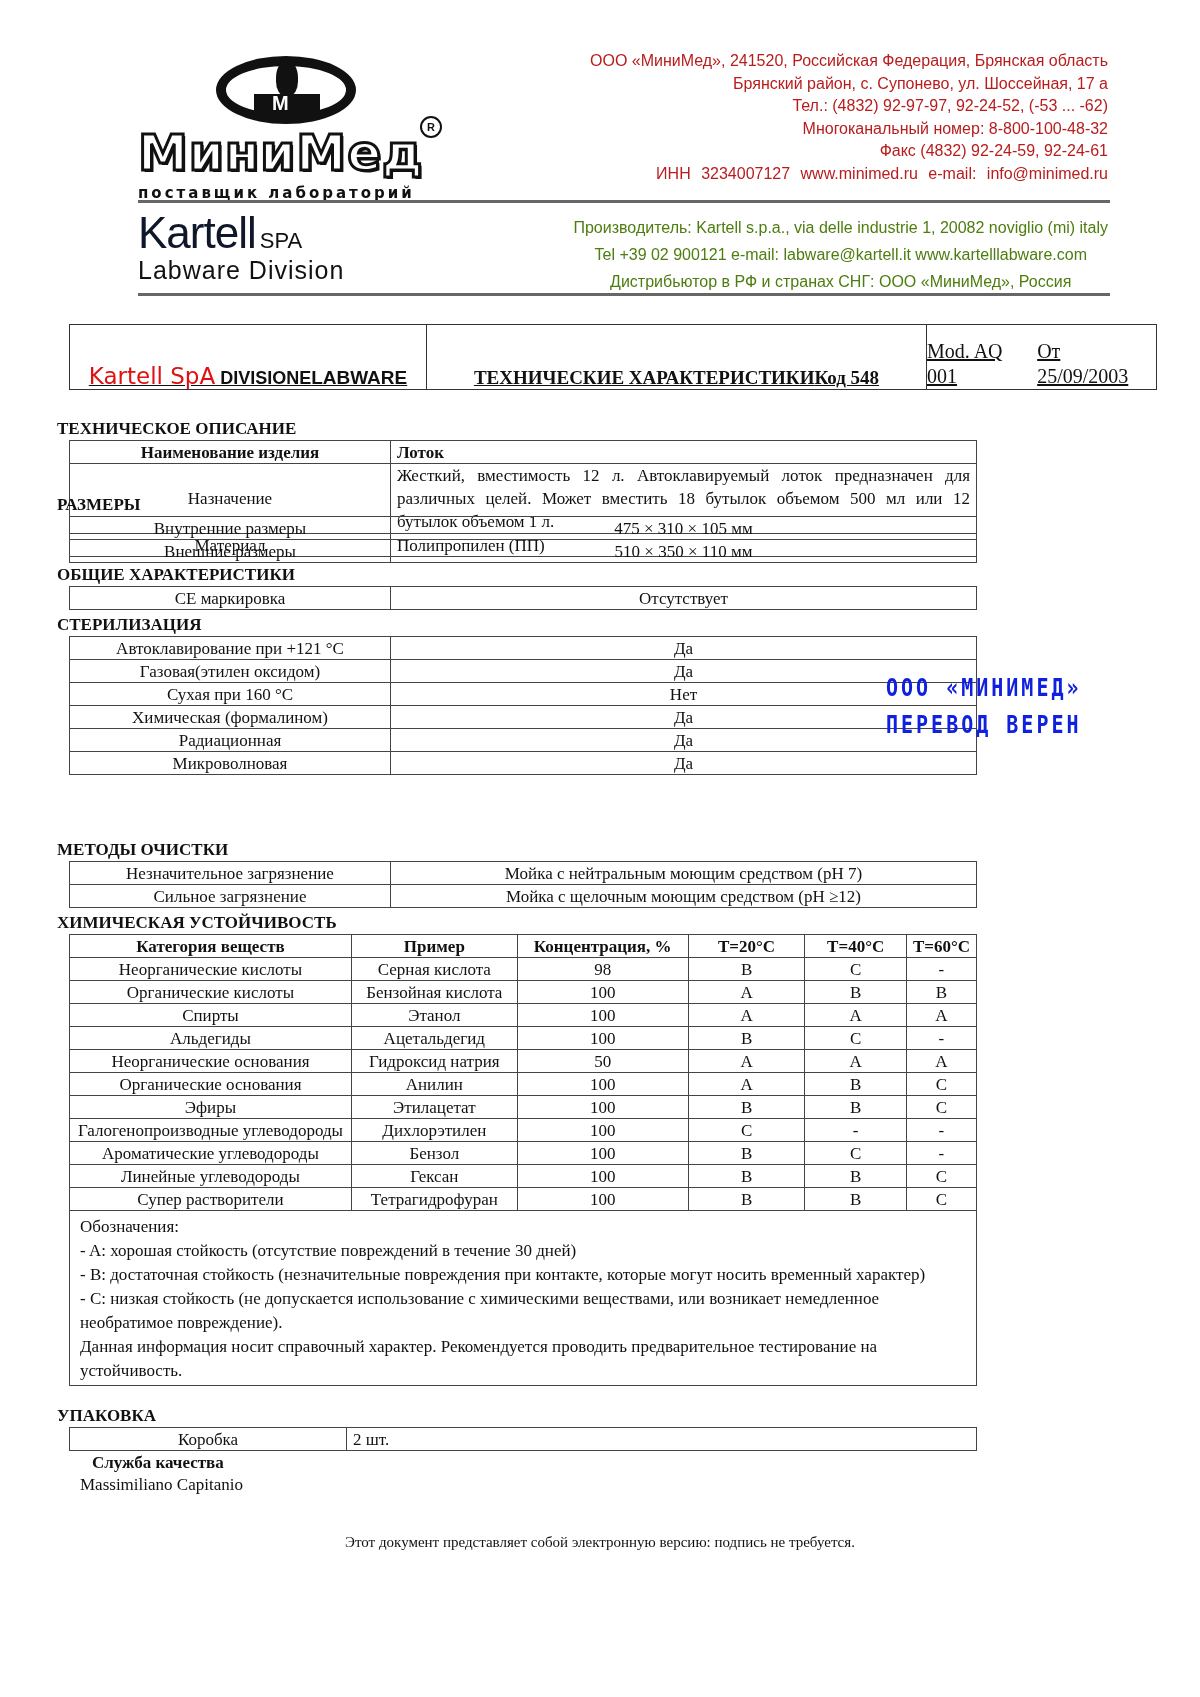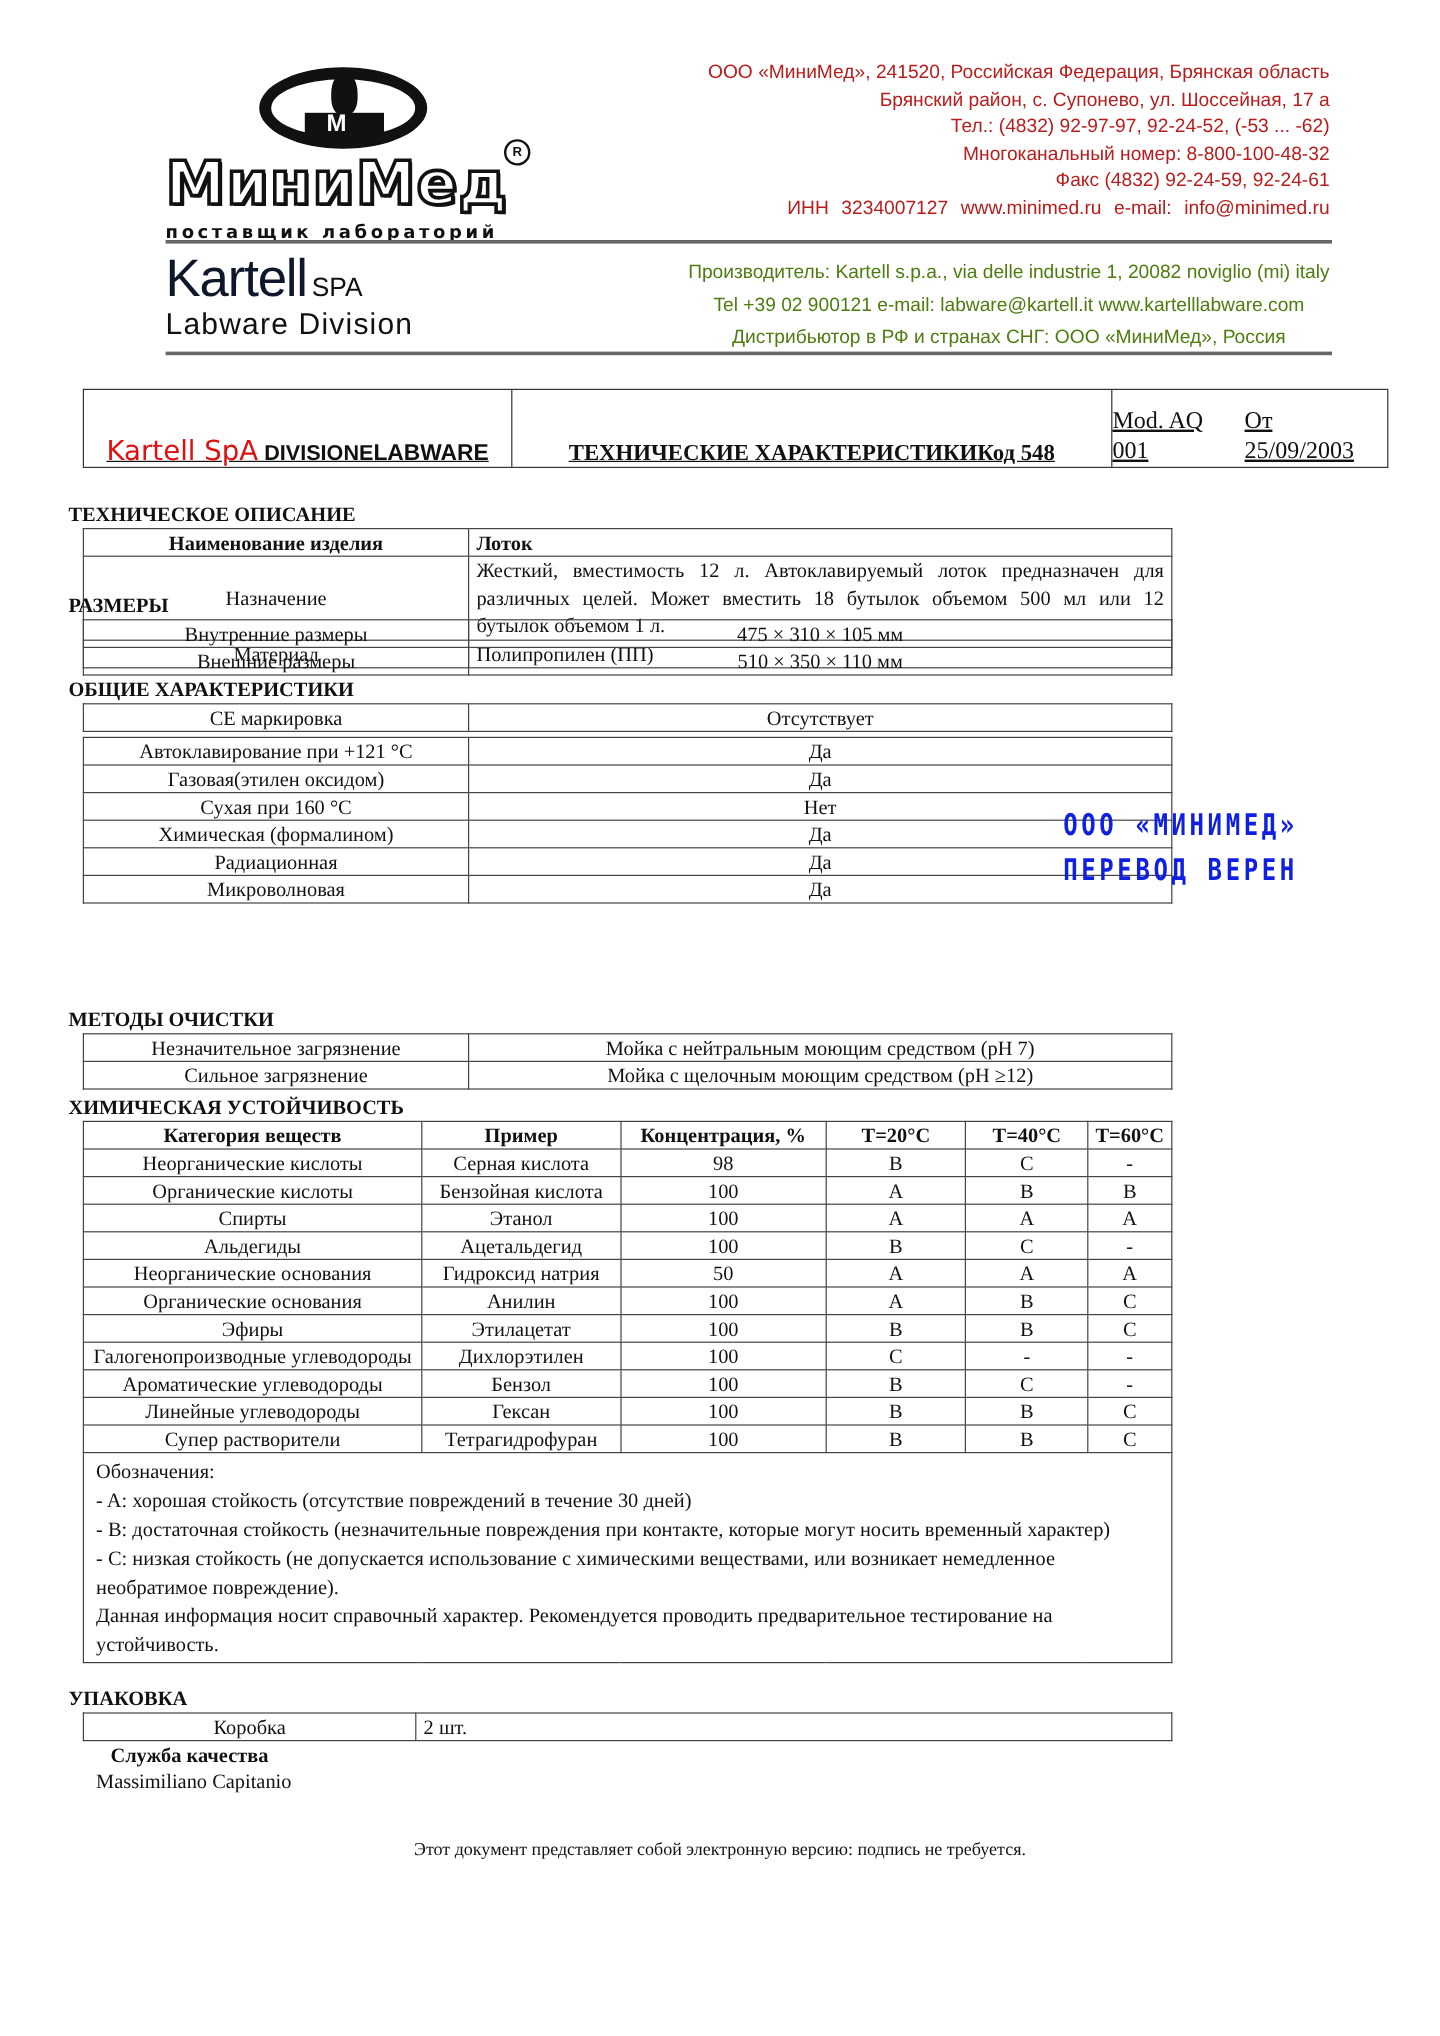--- a/index.html
+++ b/index.html
@@ -153,20 +153,21 @@
     <tbody>
         <tr>
           <td class="k">CE маркировка</td>
           <td class="c">Отсутствует</td>
         </tr>
   </tbody>
     </table>
 </div>
 
 <div class="sec" style="top:614px;">
+  <h2>СТЕРИЛИЗАЦИЯ</h2>
   <table class="kv">
     <tbody>
         <tr>
           <td class="k">Автоклавирование при +121 °C</td>
           <td class="c">Да</td>
         </tr>
     <tr>
           <td class="k">Газовая(этилен оксидом)</td>
           <td class="c">Да</td>
         </tr>

